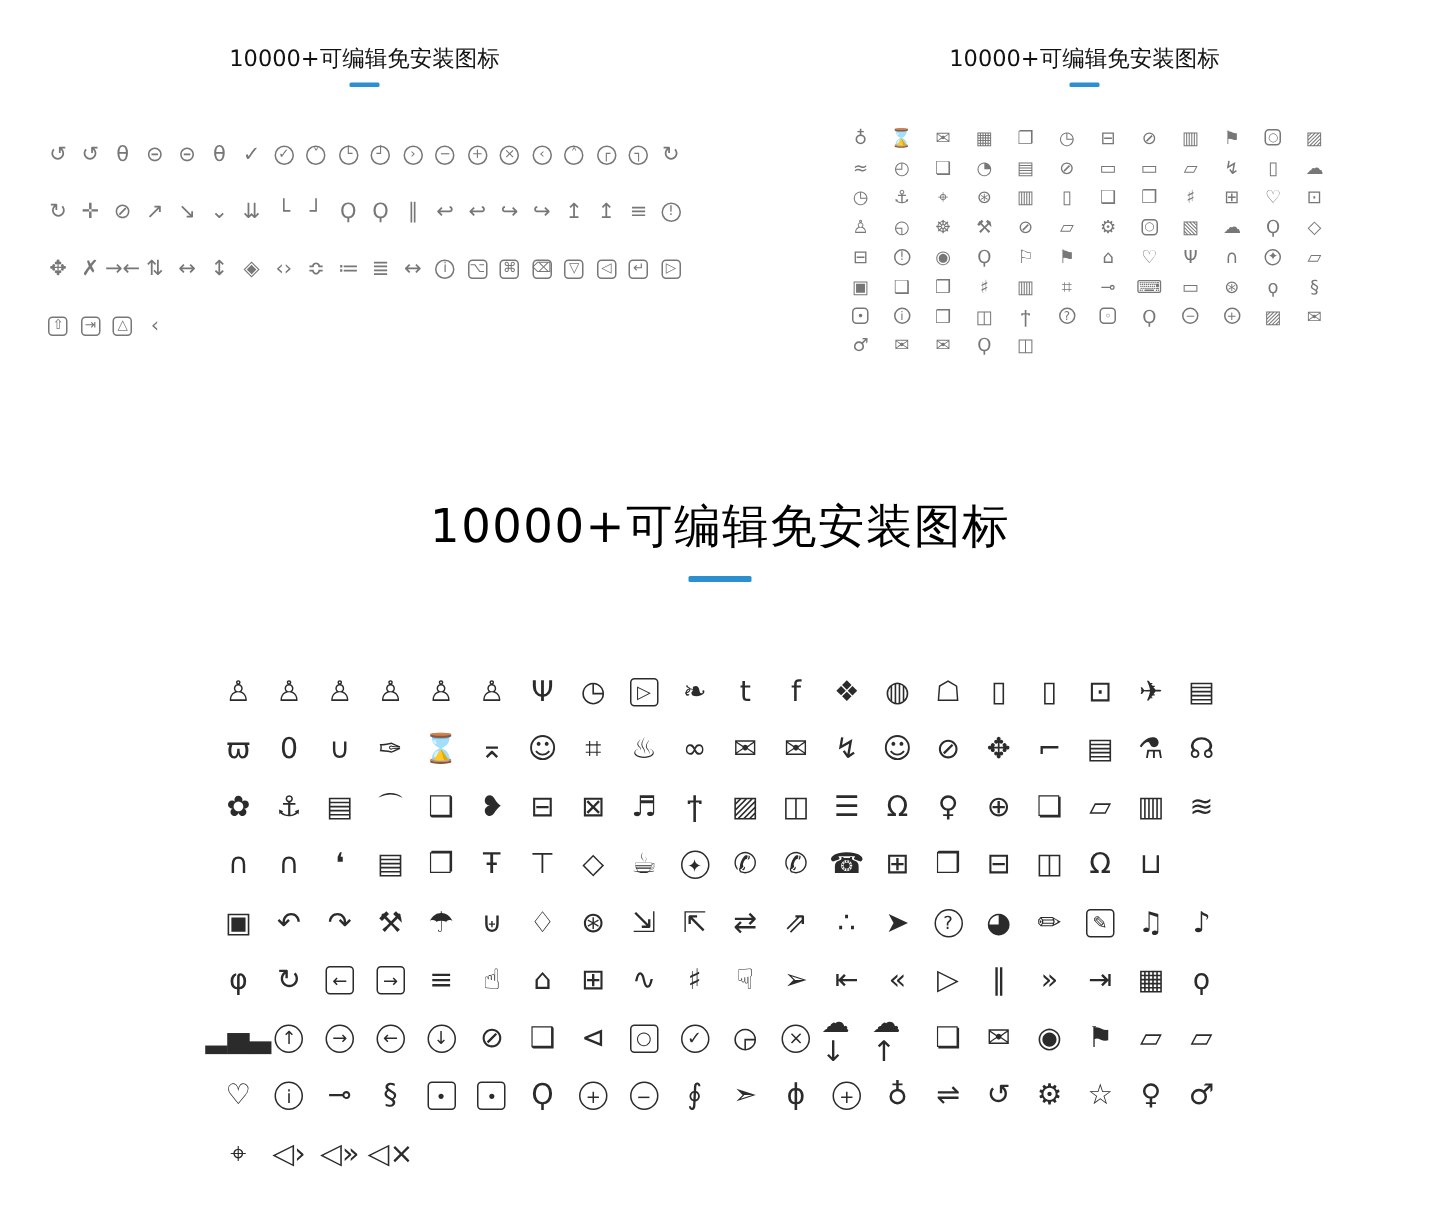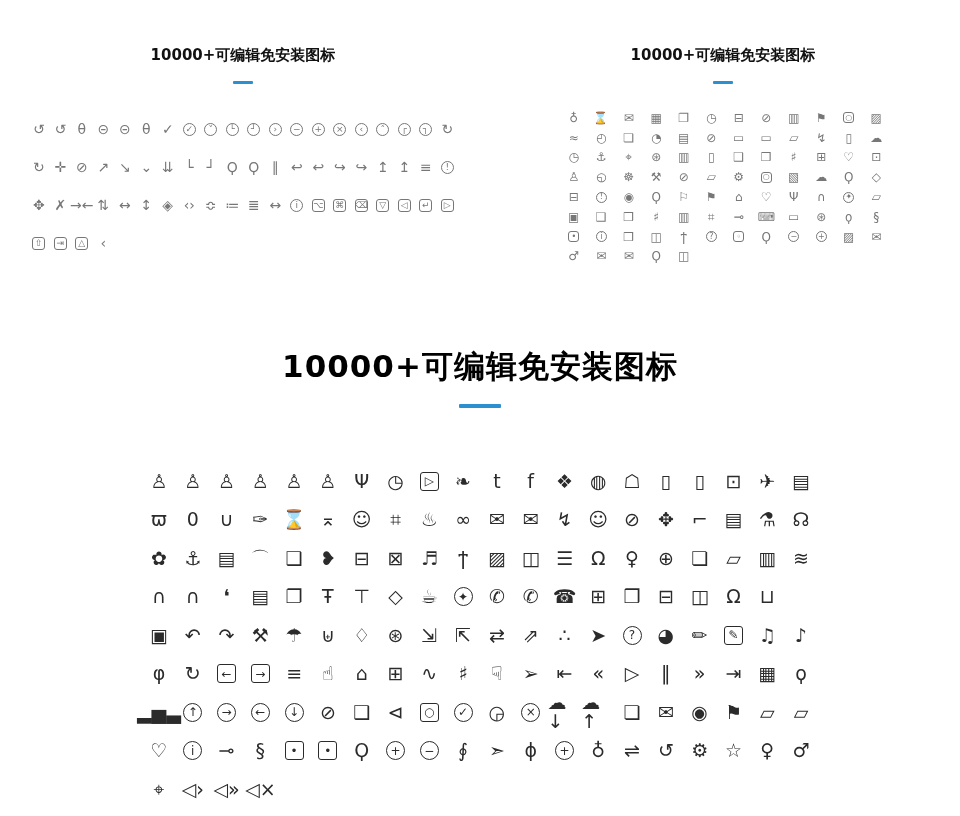--- a/index.html
+++ b/index.html
@@ -1,18 +1,18 @@
 <!DOCTYPE html>
 <html><head>
 <meta charset="utf-8">
 <style>
   html,body{margin:0;padding:0;background:#ffffff;}
   body{width:960px;height:816px;position:relative;font-family:"DejaVu Sans","Liberation Sans",sans-serif;overflow:hidden;}
   .section{position:absolute;}
-  .sec-title{font-weight:bold;color:#111;text-align:center;margin:16px;}
+  .sec-title{font-weight:normal;color:#111;text-align:center;margin:0;}
   .underline{display:block;margin:6px auto 0;background:#2b8fd0;border-radius:1px;}
   
   .sec-tools{left:0;top:30px;width:486px;}
   .sec-tools .sec-title{font-size:15px;}
   .sec-tools .underline{width:20px;height:3px;}
   .sec-tools .grid{margin:26px 0 0 28px;}
   .sec-tools .icon{width:21.5px;height:38px;font-size:14px;color:#777;}
   .sec-tools .enc-c,.sec-tools .enc-s{width:13px;height:13px;font-size:9px;border:1px solid currentColor;}
   
   .sec-mini{left:558px;top:30px;width:330px;}

